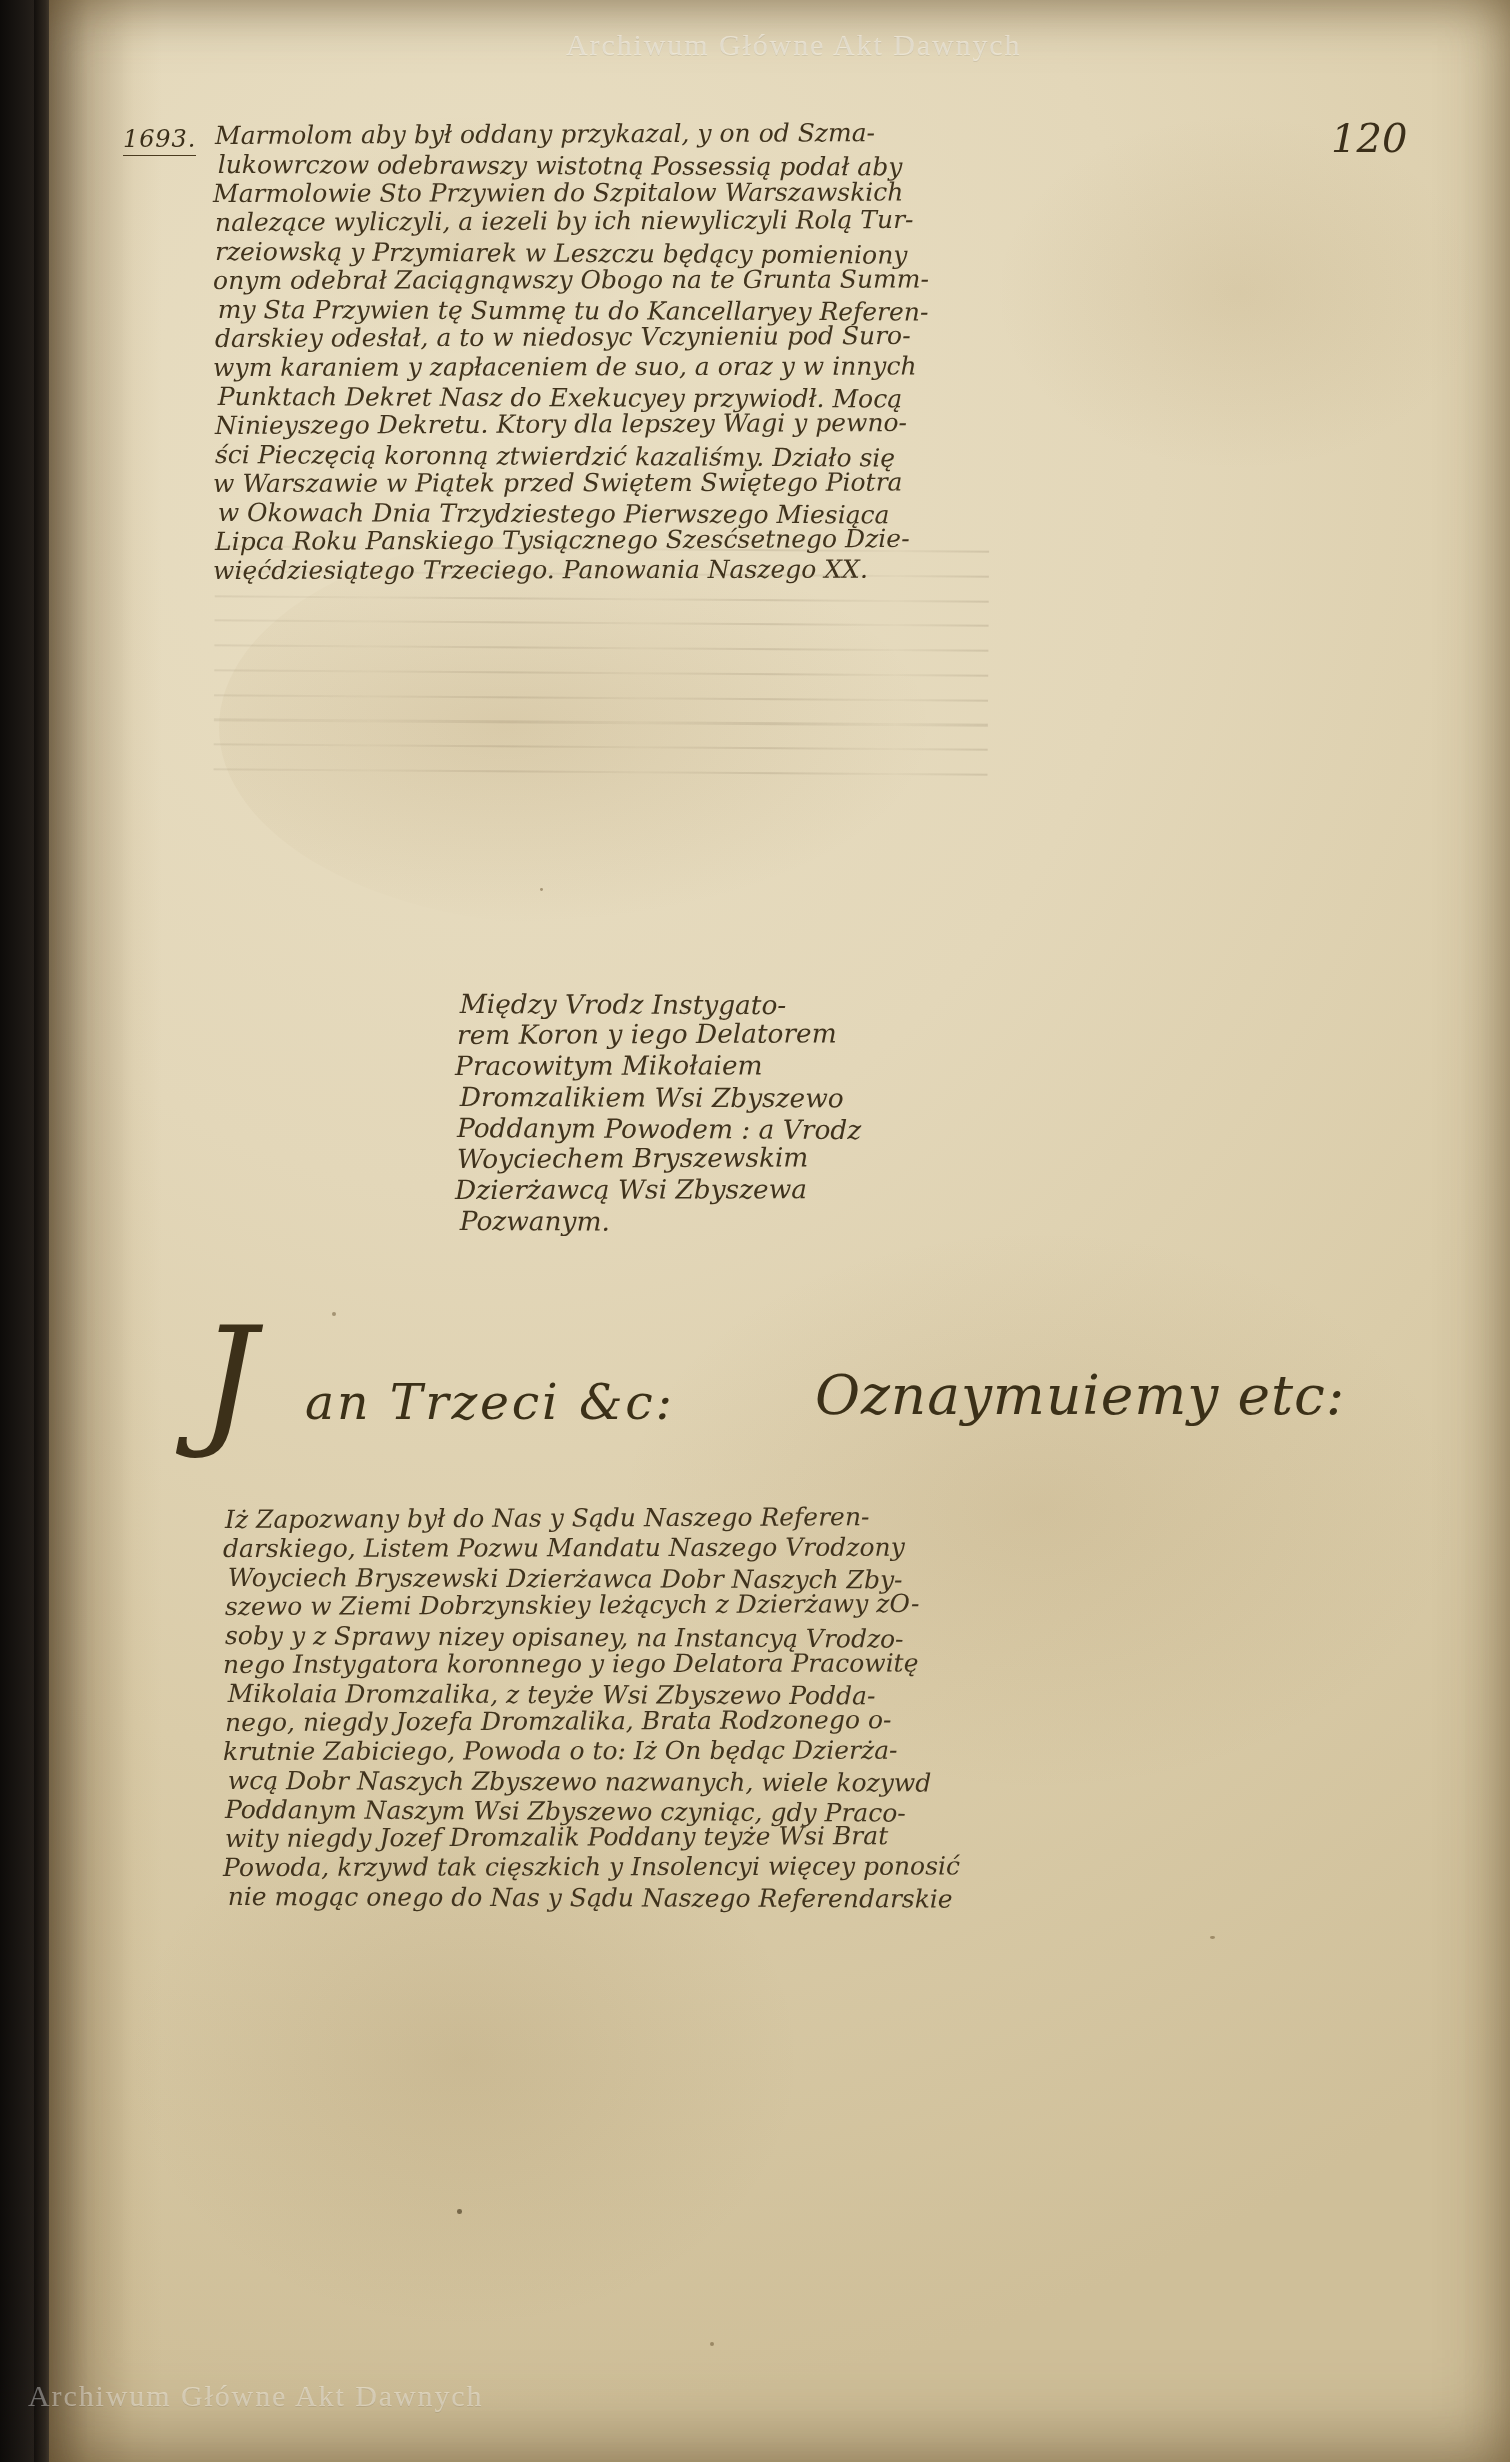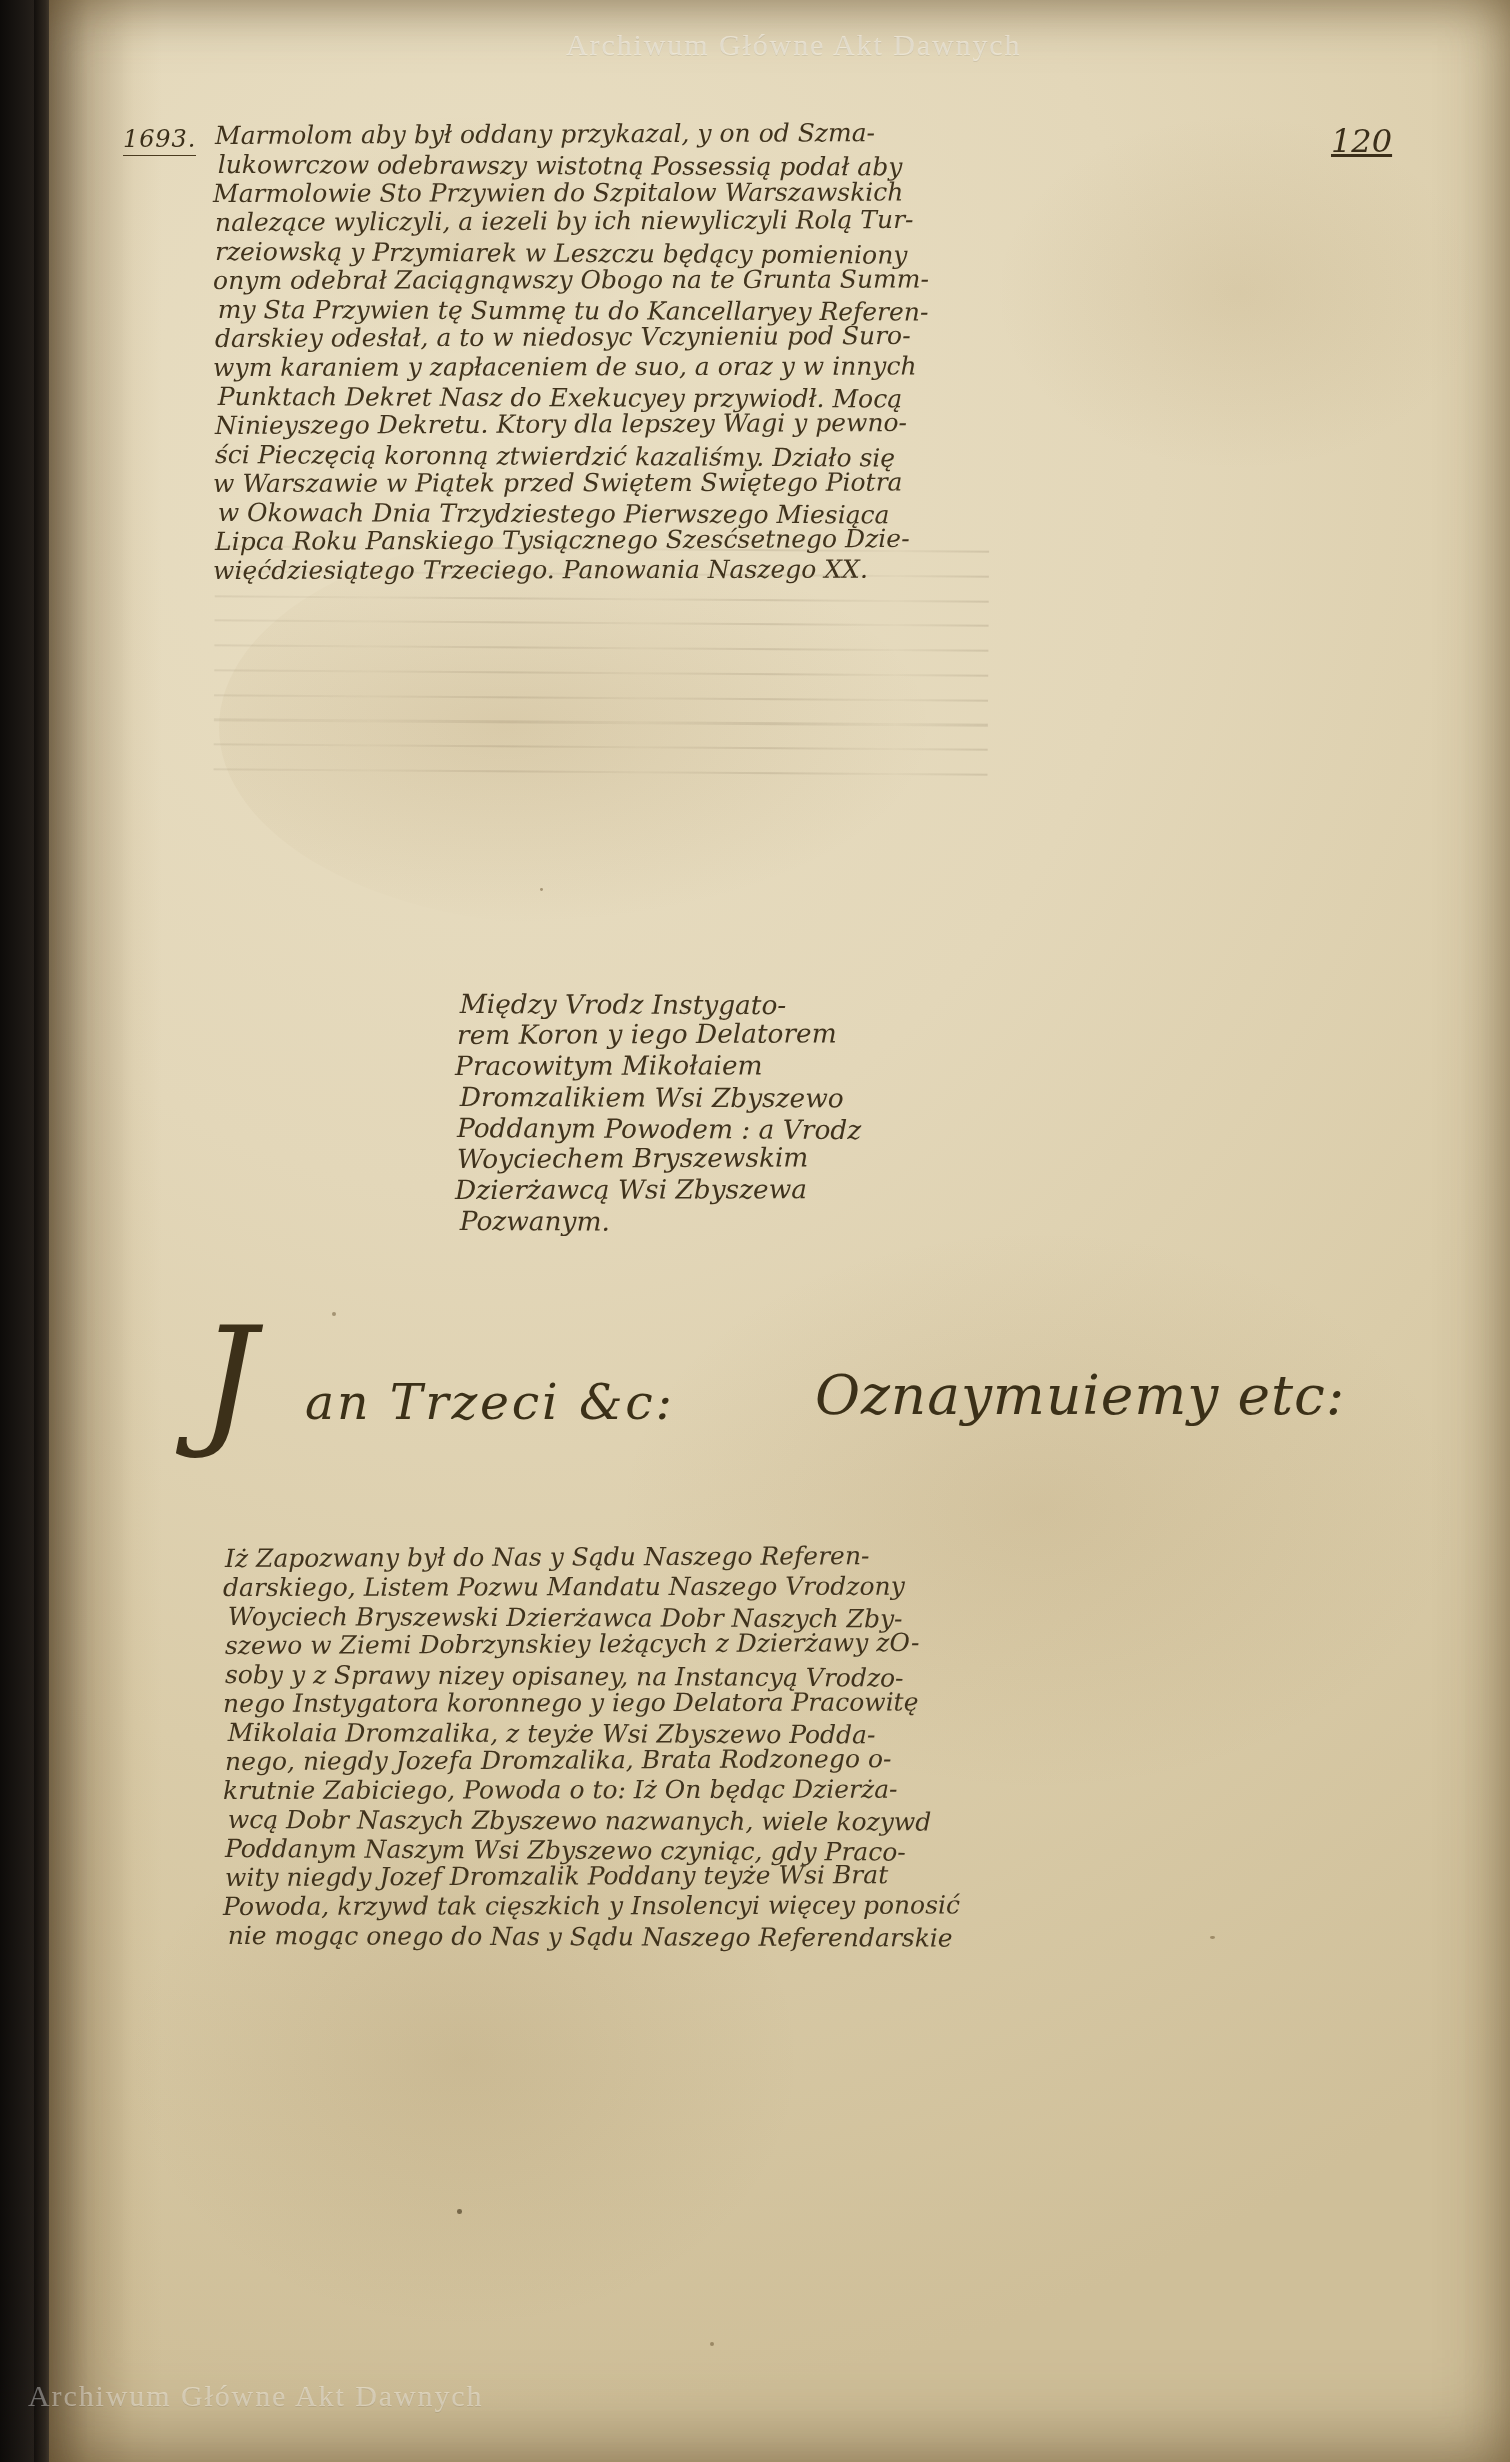--- a/index.html
+++ b/index.html
@@ -135,26 +135,25 @@
     font-style: italic;
     font-size: 24px;
     color: #3b2f1a;
     letter-spacing: 0.9px;
   }
   .year u { text-decoration: none; border-bottom: 1.9px solid #4a3b20; padding-bottom: 1.9px; }
 
   
   .folio {
     position: absolute;
-    left: 1282px; top: 122px;
-    font-family: "DejaVu Serif", serif;
-    font-style: italic;
-    font-size: 32px;
+    left: 1282px; top: 115px;
+    font-family: "DejaVu Serif", serif;
+    font-style: italic;
+    font-size: 40px;
     color: #3b2f1a;
-    text-decoration: underline;
   }
 
   
   #block-a { position: absolute; left: 166px; top: 121px; width: 1114px; }
   #block-a .hand { position: relative; display: block; font-size: 25px; }
 
   
   #block-b { position: absolute; left: 408px; top: 954px; width: 850px; margin-top: 34px; }
   #block-b .hand { position: relative; display: block; font-size: 26.4px; }
 
@@ -185,21 +184,21 @@
     left: 604px; top: -11.3px;
     font-family: "DejaVu Serif", serif;
     font-style: italic;
     font-size: 55px;
     color: #3b3018;
     letter-spacing: 0.9px;
     white-space: nowrap;
   }
 
   
-  #block-d { position: absolute; left: 176px; top: 1544px; width: 1133px; }
+  #block-d { position: absolute; left: 176px; top: 1505px; width: 1133px; }
   #block-d .hand { position: relative; display: block; font-size: 25px; }
 
   
   .j1 { transform: rotate(-0.25deg); }
   .j2 { transform: rotate(0.2deg) translateX(2.8px); }
   .j3 { transform: rotate(-0.12deg) translateX(-1.9px); }
   .j4 { transform: rotate(0.3deg); }
 
   .ink-dot {
     position: absolute;

